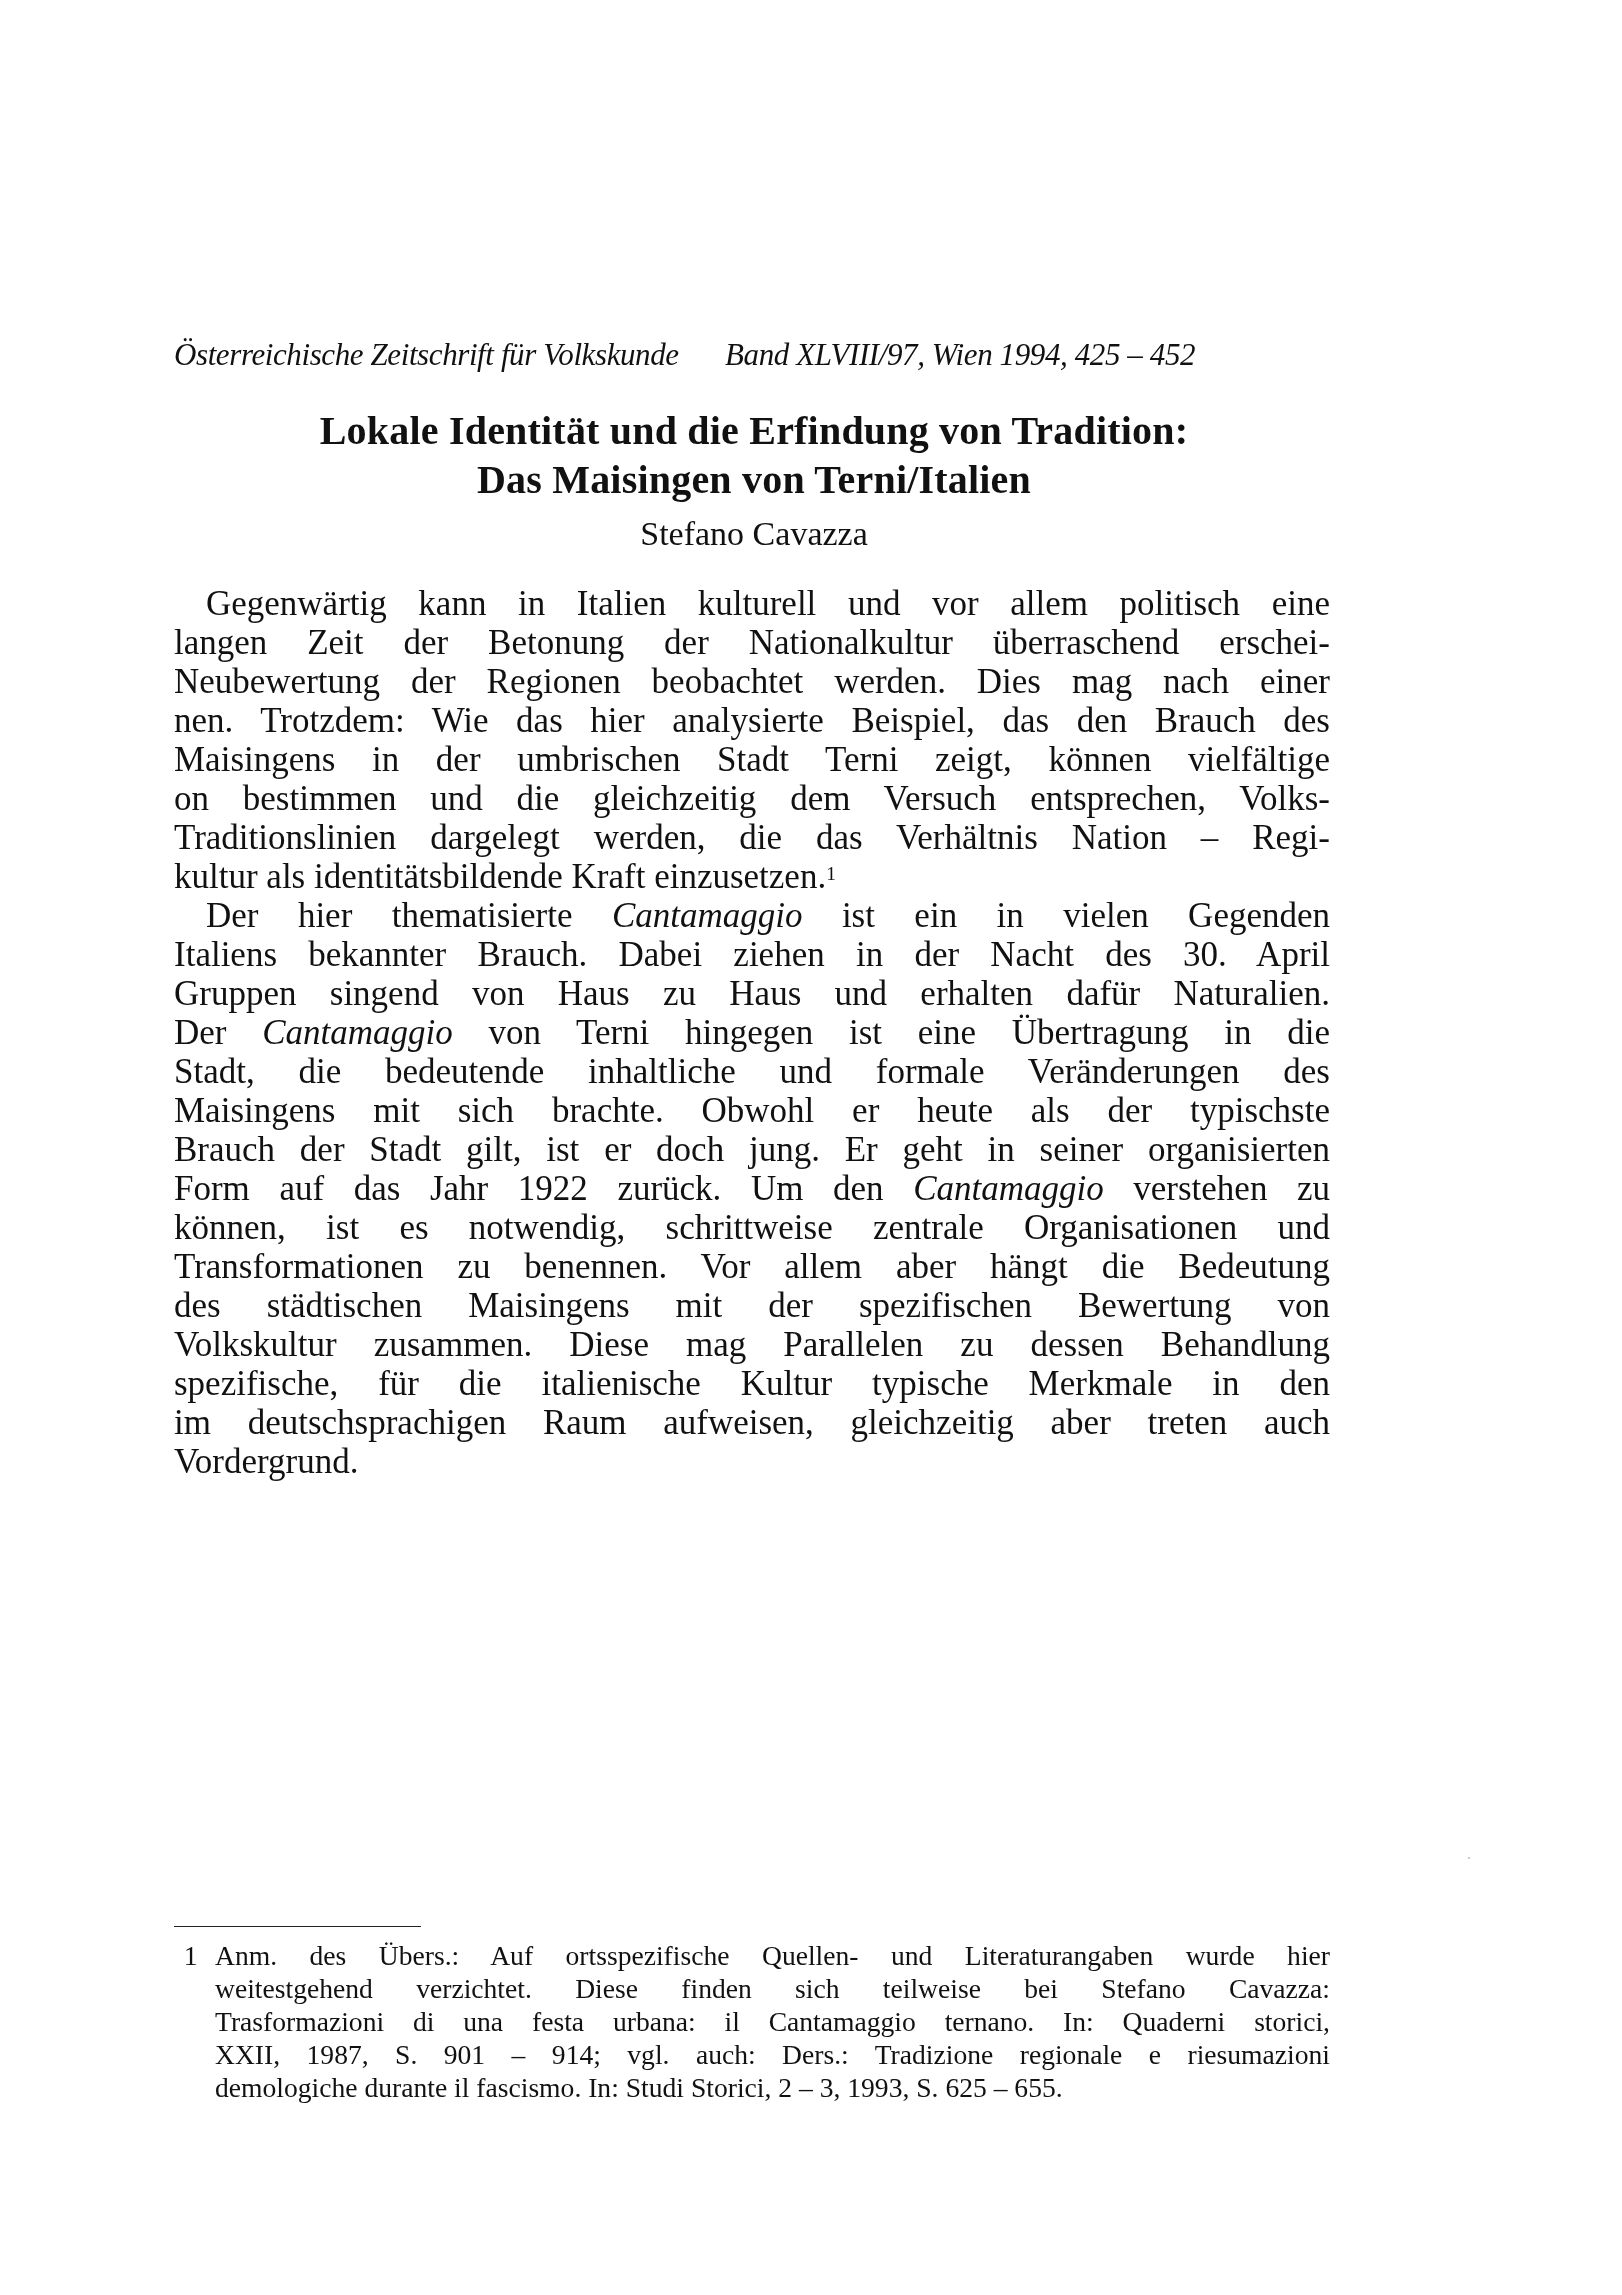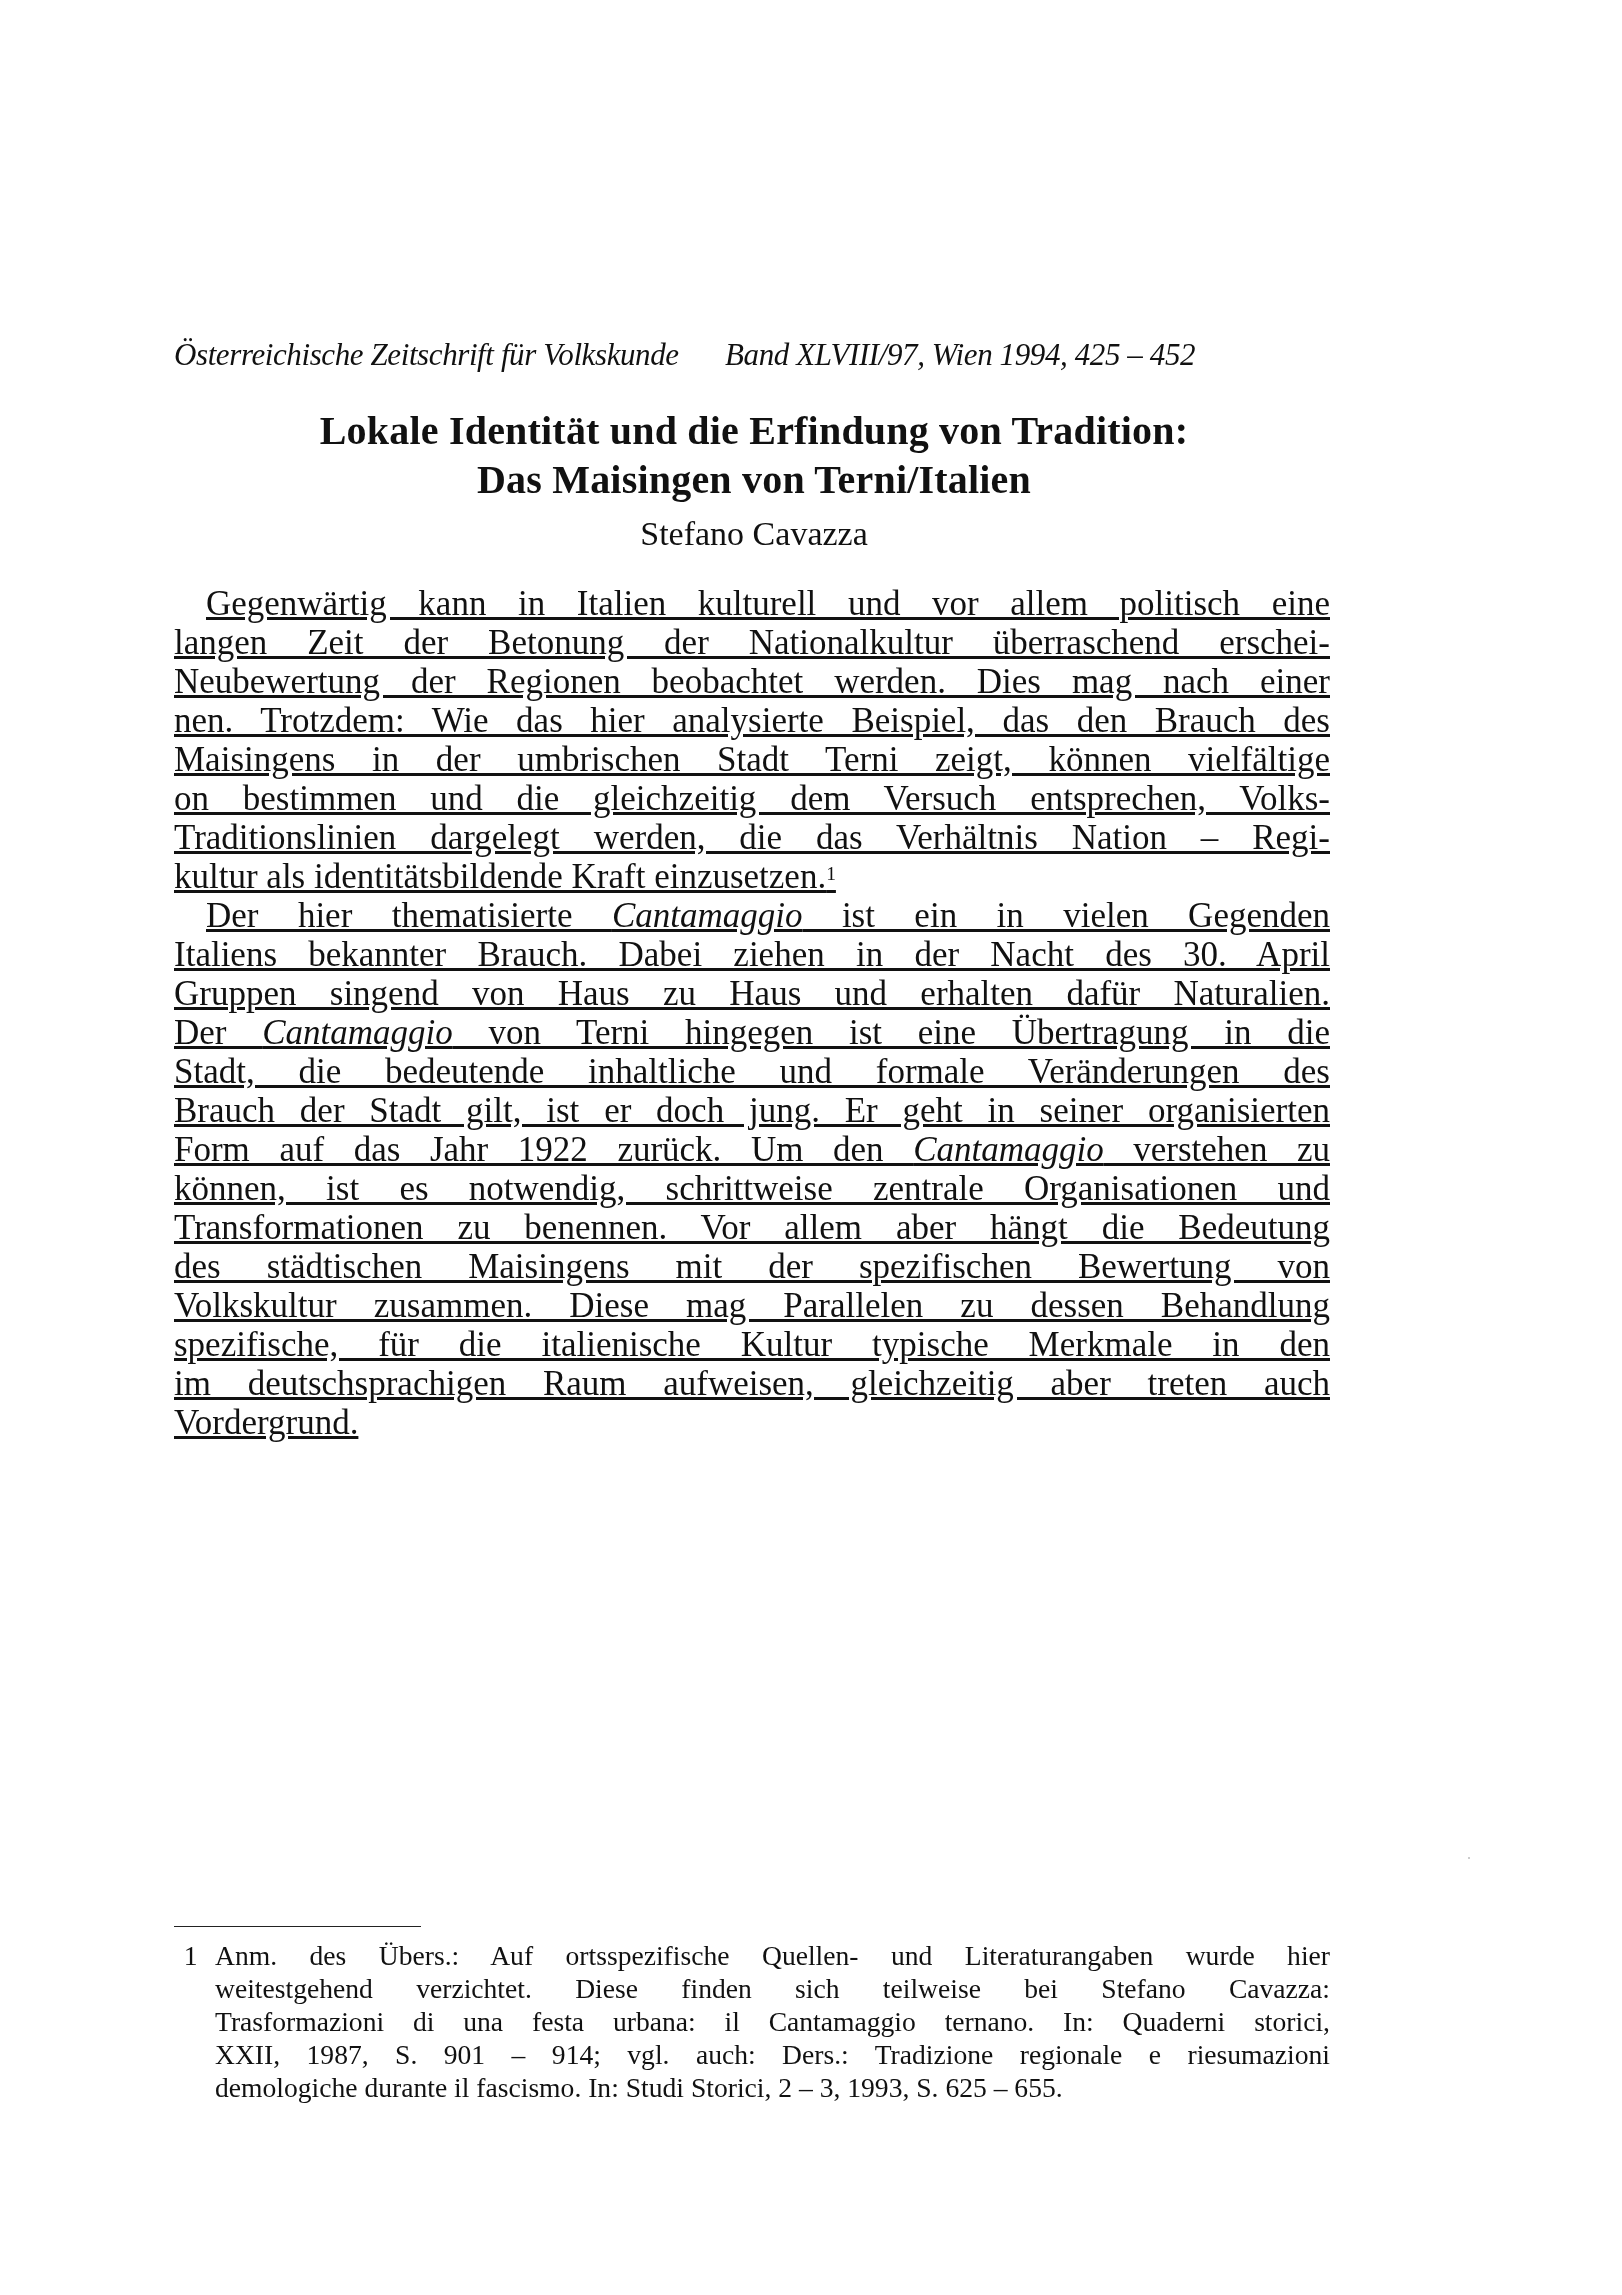--- a/index.html
+++ b/index.html
@@ -7,21 +7,21 @@
          font-family:"Liberation Serif","DejaVu Serif",serif; color:#111; }
   .header { position:absolute; left:174px; top:337px; width:1160px;
             font-style:italic; font-size:31px; letter-spacing:-0.4px; white-space:nowrap; }
   .header .journal { display:inline-block; }
   .header .vol { display:inline-block; margin-left:39px; }
   .title { position:absolute; left:174px; top:406px; width:1160px; text-align:center;
            font-weight:bold; font-size:40px; line-height:49px; letter-spacing:0.2px; }
   .author { position:absolute; left:174px; top:515px; width:1160px; text-align:center;
             font-size:34px; }
   .body { position:absolute; left:174px; top:584px; width:1156px; font-size:35px; line-height:39px; }
-  .body .line { display:block; text-align:justify; text-align-last:justify; white-space:nowrap; height:39px;text-decoration:underline; }
+  .body .line { display:block; text-align:justify; text-align-last:justify; white-space:nowrap; height:39px; }
   .body .line.last { text-align-last:left; }
   .body .line.indent { padding-left:32px; }
   .body sup { font-size:19.5px; vertical-align:top; position:relative; top:-3.2px; }
   .rule { position:absolute; left:174px; top:1926px; width:247px; border-top:1.6px solid #222; }
   .footnotes { position:absolute; left:174px; top:1939px; width:1156px; font-size:27.6px; line-height:33px; }
   .fn-num { position:absolute; left:9.7px; top:0; }
   .fn-body { margin-left:41px; }
   .fn-body .line { display:block; white-space:nowrap; text-align:justify; text-align-last:justify; height:33px; }
   .fn-body .line.last { text-align-last:left; }
   .speck { position:absolute; left:1468px; top:1857px; width:1.6px; height:1.6px; background:#ccc; }
@@ -48,20 +48,21 @@
   <span class="line">nen. Trotzdem: Wie das hier analysierte Beispiel, das den Brauch des</span>
   <span class="line">Maisingens in der umbrischen Stadt Terni zeigt, können vielfältige</span>
   <span class="line">on bestimmen und die gleichzeitig dem Versuch entsprechen, Volks-</span>
   <span class="line">Traditionslinien dargelegt werden, die das Verhältnis Nation – Regi-</span>
   <span class="line last"><span>kultur als identitätsbildende Kraft einzusetzen.</span><sup>1</sup></span>
   <span class="line indent"><span>Der hier thematisierte </span><i>Cantamaggio</i><span> ist ein in vielen Gegenden</span></span>
   <span class="line">Italiens bekannter Brauch. Dabei ziehen in der Nacht des 30. April</span>
   <span class="line">Gruppen singend von Haus zu Haus und erhalten dafür Naturalien.</span>
   <span class="line"><span>Der </span><i>Cantamaggio</i><span> von Terni hingegen ist eine Übertragung in die</span></span>
   <span class="line">Stadt, die bedeutende inhaltliche und formale Veränderungen des</span>
+  <span class="line">Maisingens mit sich brachte. Obwohl er heute als der typischste</span>
   <span class="line">Brauch der Stadt gilt, ist er doch jung. Er geht in seiner organisierten</span>
   <span class="line"><span>Form auf das Jahr 1922 zurück. Um den </span><i>Cantamaggio</i><span> verstehen zu</span></span>
   <span class="line">können, ist es notwendig, schrittweise zentrale Organisationen und</span>
   <span class="line">Transformationen zu benennen. Vor allem aber hängt die Bedeutung</span>
   <span class="line">des städtischen Maisingens mit der spezifischen Bewertung von</span>
   <span class="line">Volkskultur zusammen. Diese mag Parallelen zu dessen Behandlung</span>
   <span class="line">spezifische, für die italienische Kultur typische Merkmale in den</span>
   <span class="line">im deutschsprachigen Raum aufweisen, gleichzeitig aber treten auch</span>
   <span class="line last">Vordergrund.</span>
 </div>

